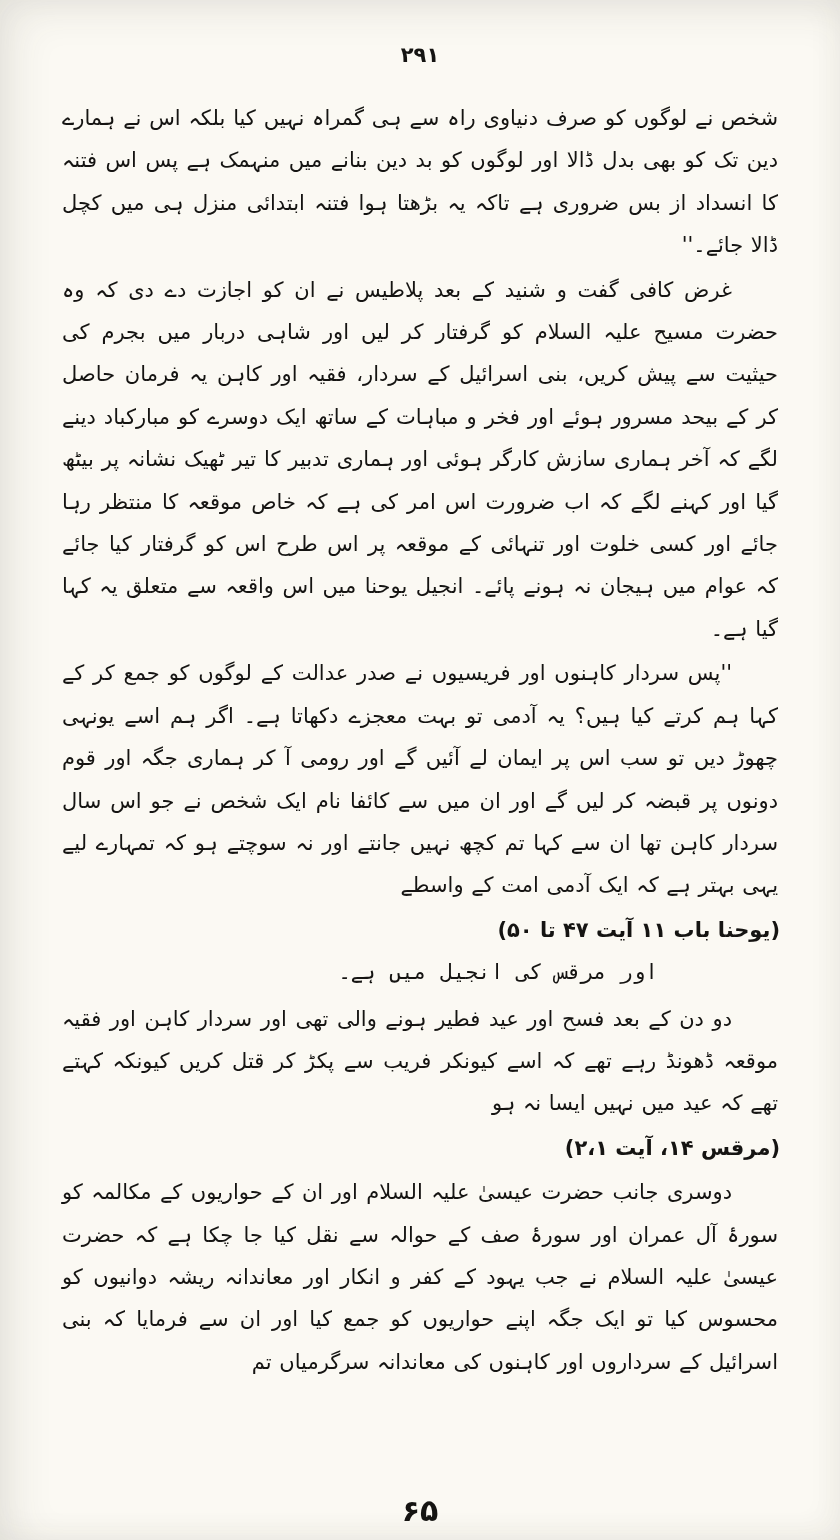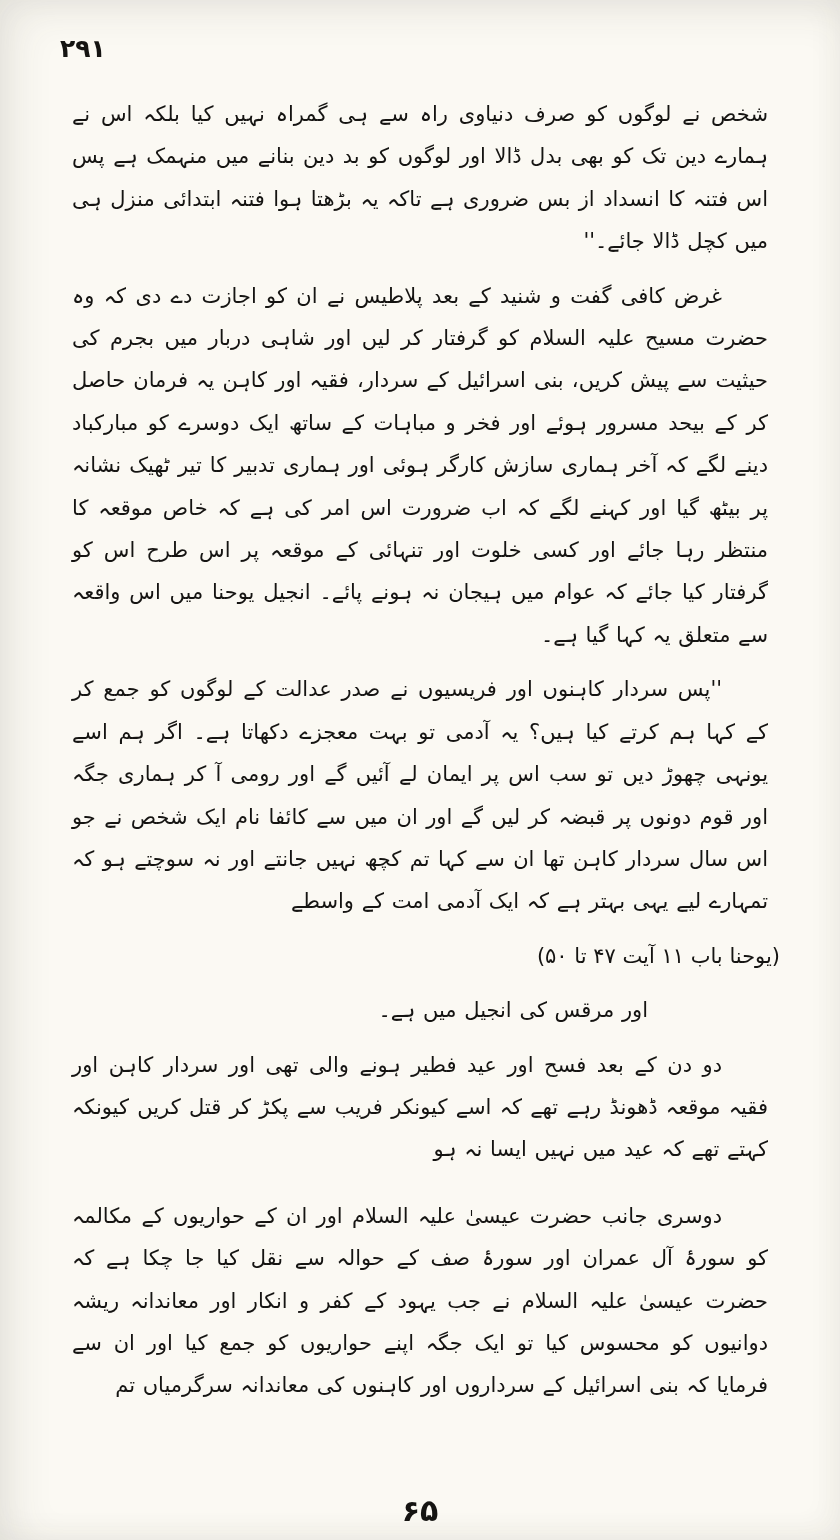--- a/index.html
+++ b/index.html
@@ -11,45 +11,46 @@
     direction:rtl;
     font-family:"DejaVu Sans", sans-serif;
     color:#151412;
     overflow:hidden;
   }
   .page::before{
     content:"";position:absolute;inset:0;pointer-events:none;
     box-shadow:inset 14px 10px 40px rgba(60,55,45,0.10), inset -6px -6px 30px rgba(60,55,45,0.05);
   }
   .pageno-top{
-    text-align:left;
-    font-size:25px;font-weight:bold;letter-spacing:3px;
-    margin:0 0 30px 0;
+    text-align:center;
+    font-size:21px;font-weight:bold;letter-spacing:3px;
+    margin:9px 0 30px 0;
   }
   .body-text p{
-    margin:12px;
+    margin:2px;
     font-size:21px;
     line-height:2.02;
     text-align:justify;
     text-align-last:right;
     word-spacing:1px;
   }
   .indent{text-indent:46px;}
   .refline{
     display:flex;justify-content:space-between;align-items:baseline;
     font-size:21px;line-height:2.02;
   }
   .refline .line-text{white-space:nowrap;}
-  .refline .ref{white-space:nowrap;margin-left:27px;}
+  .refline .ref{white-space:nowrap;margin-left:27px;font-weight:bold;}
   .mark-intro{
     margin:0;
     font-size:21px;line-height:2.02;
     text-align:right;
     padding-left:0;padding-right:120px;
     text-align-last:right;
+    font-family:Liberation Mono, monospace;
   }
   .pageno-bottom{
     position:absolute;left:0;right:0;bottom:12px;
     text-align:center;
     font-size:30px;font-weight:bold;
   }
 </style>
 </head>
 <body>
 
@@ -68,20 +69,21 @@
     <div class="refline">
       <span class="ref">(یوحنا باب ۱۱ آیت ۴۷ تا ۵۰)</span>
     </div>
 
 
     <p class="mark-intro">اور مرقس کی انجیل میں ہے۔</p>
 
     <p class="indent">دو دن کے بعد فسح اور عید فطیر ہونے والی تھی اور سردار کاہن اور فقیہ موقعہ ڈھونڈ رہے تھے کہ اسے کیونکر فریب سے پکڑ کر قتل کریں کیونکہ کہتے تھے کہ عید میں نہیں ایسا نہ ہو</p>
 
     <div class="refline">
+      <span class="ref">(مرقس ۱۴، آیت ۲،۱)</span>
     </div>
 
     <p class="indent">دوسری جانب حضرت عیسیٰ علیہ السلام اور ان کے حواریوں کے مکالمہ کو سورۂ آل عمران اور سورۂ صف کے حوالہ سے نقل کیا جا چکا ہے کہ حضرت عیسیٰ علیہ السلام نے جب یہود کے کفر و انکار اور معاندانہ ریشہ دوانیوں کو محسوس کیا تو ایک جگہ اپنے حواریوں کو جمع کیا اور ان سے فرمایا کہ بنی اسرائیل کے سرداروں اور کاہنوں کی معاندانہ سرگرمیاں تم</p>
 
   </div>
 
   <div class="pageno-bottom">۶۵</div>
 
 </div>
 

